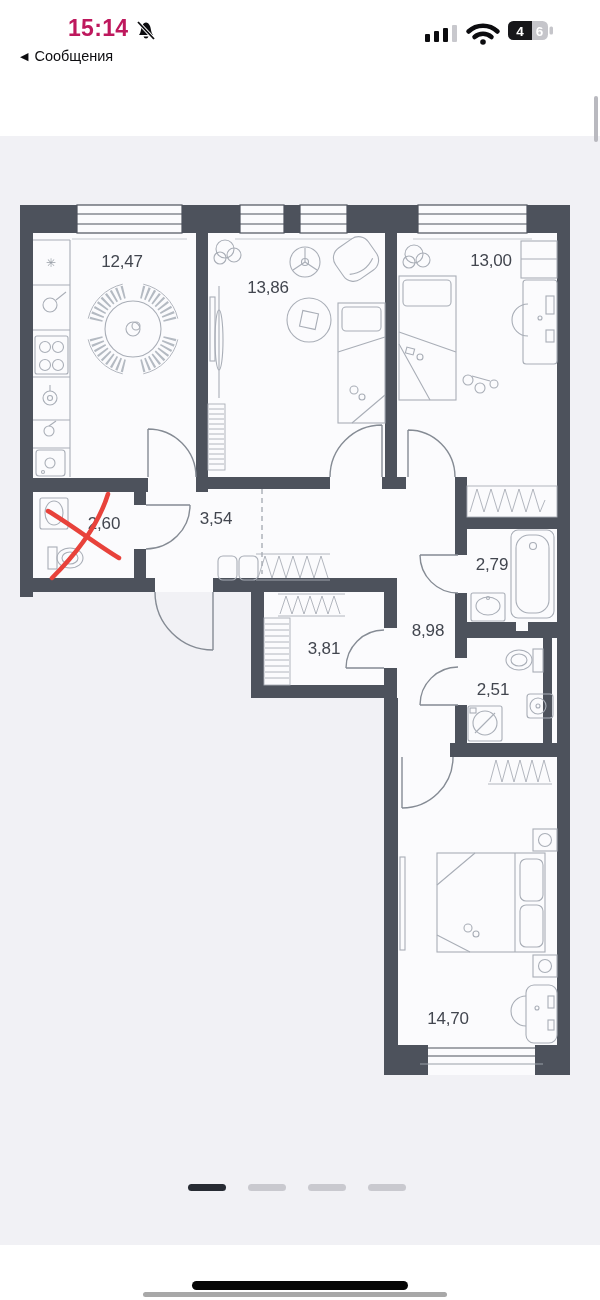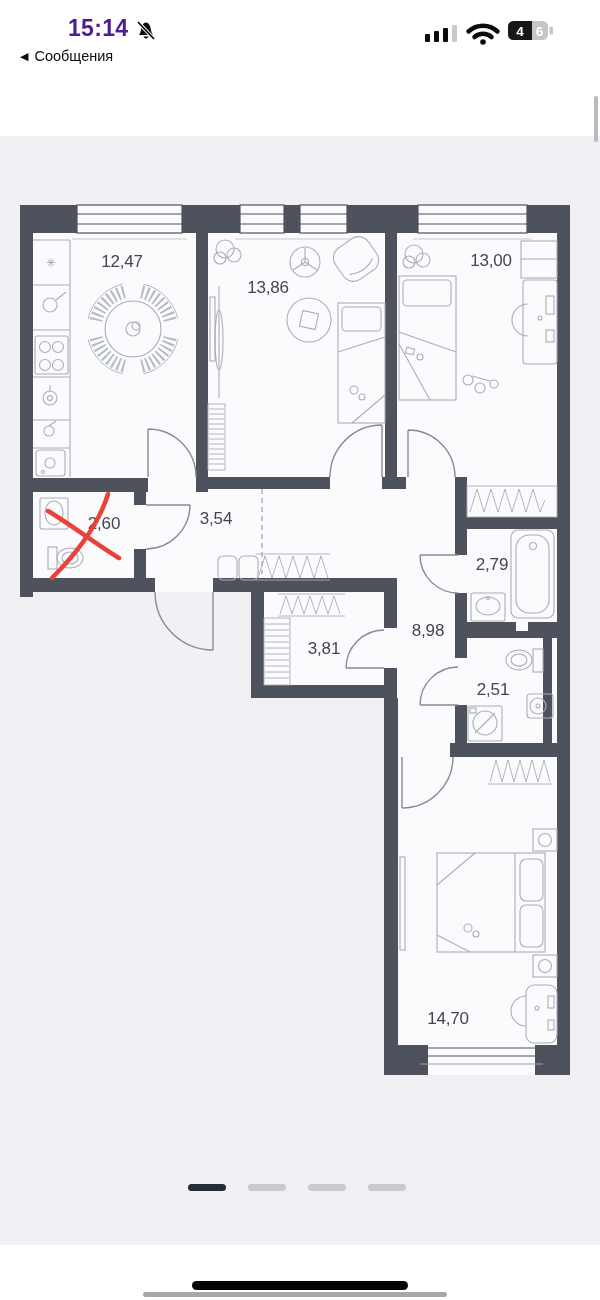--- a/index.html
+++ b/index.html
@@ -1,20 +1,20 @@
 <!DOCTYPE html>
 <html><head>
 <meta charset="utf-8">
 <style>
   html,body{margin:0;padding:0;}
   .screen{position:relative;width:600px;height:1300px;background:#ffffff;overflow:hidden;
           font-family:"Liberation Sans", sans-serif;}
   .content-bg{position:absolute;left:0;top:136px;width:600px;height:1109px;background:#f1f1f5;}
   
-  .time{position:absolute;left:68px;top:15px;font-size:23px;font-weight:700;color:#4c1d95;letter-spacing:.3px;}
+  .time{position:absolute;left:68px;top:15px;font-size:23px;font-weight:700;color:#be185d;letter-spacing:.3px;}
   .bell{position:absolute;left:134px;top:19px;width:24px;height:24px;}
   .back{position:absolute;left:20px;top:48px;font-size:14.5px;color:#0c0c0f;display:flex;align-items:center;gap:6px;}
   .back .chev{font-size:11px;}
   .right-icons{position:absolute;left:405px;top:8px;}
   .scroll-thumb{position:absolute;left:594px;top:96px;width:4px;height:46px;border-radius:2px;background:#b9b9bf;}
   
   .plan{position:absolute;left:0;top:0;}
   
   .dash{position:absolute;top:1184px;width:38px;height:7px;border-radius:4px;background:#c9c9cf;}
   .dash.active{background:#272b33;}

